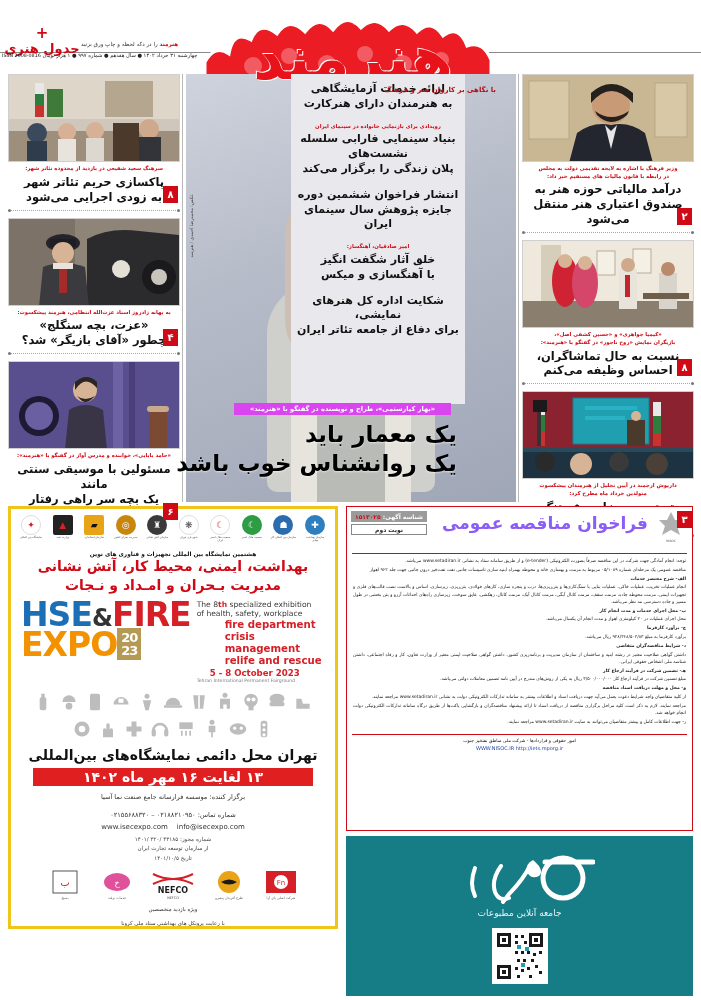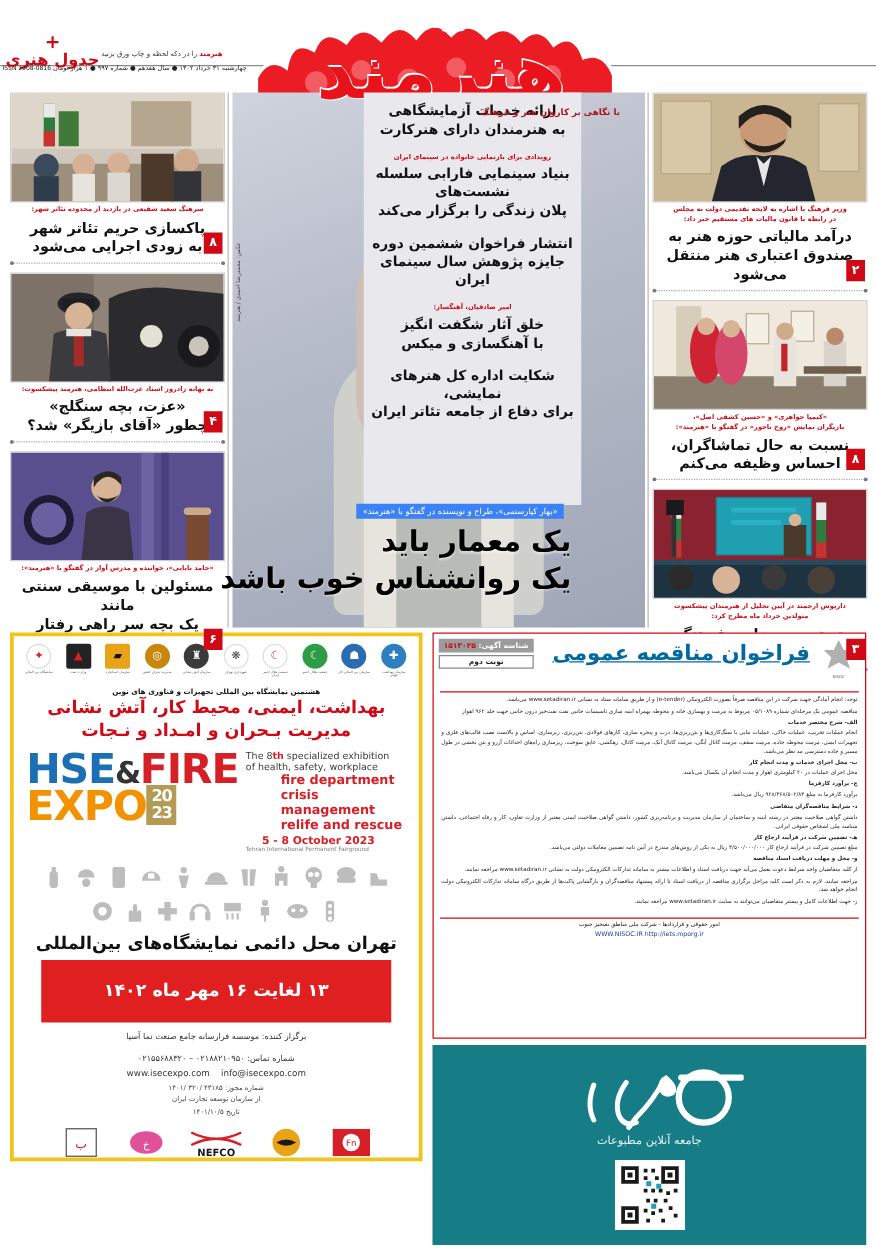--- a/index.html
+++ b/index.html
@@ -102,22 +102,22 @@
   .midcol-head {
     position:absolute; right:0; top:0; width:174px; height:330px;
     background:#e9e9ed; padding:6px 6px 0 6px; direction:rtl; z-index:3;
   }
   .mid-item { margin-bottom:11px; text-align:center; }
   .mid-kicker { font-size:5.4px; color:#cf0a16; font-weight:bold; line-height:1.4; margin-bottom:2px; }
   .mid-title { font-size:11px; font-weight:bold; color:#111; line-height:1.35; letter-spacing:-0.3px; }
 
   .lead-kicker {
     position:absolute; right:14px; top:329px; z-index:6;
-    background:#3b82f6; color:#fff; font-size:6.6px; font-weight:normal;
-    padding:2px 5px; direction:rtl; white-space:nowrap;
+    background:#d946ef; color:#fff; font-size:6.6px; font-weight:bold;
+    padding:2px 16px; direction:rtl; white-space:nowrap;
   }
   .lead-title {
     position:absolute; right:8px; top:346px; width:314px; z-index:6;
     text-align:right; direction:rtl;
     font-size:23px; font-weight:bold; color:#000000; line-height:1.28;
     letter-spacing:-0.6px;
     text-shadow:0 1px 2px rgba(255,255,255,0.55);
   }
   .photo-credit {
     position:absolute; left:3px; top:120px; z-index:6;
@@ -143,21 +143,21 @@
   
   .ad-row { position:absolute; top:506px; left:0; width:701px; height:490px; }
 
   
   .tender {
     position:absolute; right:8px; top:0; width:347px; height:325px;
     border:1.4px solid #cf0a16; background:#fff; direction:rtl; overflow:hidden;
   }
   .tender-head { position:relative; height:44px; padding:4px 6px 0 6px; }
   .tender-title {
-    position:absolute; right:44px; top:6px; font-size:17px; font-weight:bold; color:#0369a1;text-decoration:underline;
+    position:absolute; right:44px; top:6px; font-size:17px; font-weight:bold; color:#8b5cf6;
   }
   .tender-logo {
     position:absolute; right:4px; top:3px; width:34px; height:36px;
     display:flex; align-items:center; justify-content:center;
   }
   .tender-tags { position:absolute; left:4px; top:4px; width:76px; }
   .tag-id {
     background:#9b9b9b; color:#fff; font-size:6px; font-weight:bold;
     text-align:center; padding:2px 2px; margin-bottom:2px;
   }
@@ -216,21 +216,21 @@
   .en-1 { font-size:7.6px; color:#3b3b3b; line-height:1.28; }
   .en-1 b { color:#d62027; }
   .en-2 { font-size:10.2px; color:#d62027; font-weight:bold; line-height:1.18;margin-left:28px; }
   .en-3 { font-size:8.6px; color:#d62027; font-weight:bold; margin-top:1px;margin-left:13px; }
   .en-4 { font-size:4.6px; color:#7a7a7a; }
   .icon-grid { display:flex; flex-wrap:wrap; justify-content:center; gap:5px 6px;
                padding:8px 14px 4px; }
   .ic { width:20px; height:22px; }
   .expo-h2 { text-align:center; font-size:14px; font-weight:bold; color:#111; margin-top:3px; letter-spacing:-0.4px; }
   .expo-dates { margin:5px 22px 0; background:#e02020; color:#fff; text-align:center;
-                font-size:14px; font-weight:bold; padding:17px 0; letter-spacing:-0.3px; }
+                font-size:14px; font-weight:bold; padding:1px 0; letter-spacing:-0.3px; }
   .expo-org { text-align:center; font-size:6.6px; color:#333; margin-top:6px; line-height:1.8; }
   .expo-web { text-align:center; font-size:7px; color:#333; direction:ltr; margin-top:1px; }
   .expo-lic { text-align:center; font-size:5.6px; color:#444; margin-top:4px; line-height:1.7; }
   .expo-sponsors { display:flex; justify-content:center; align-items:flex-start;
                    gap:14px; margin-top:6px; }
   .sp { width:38px; text-align:center; }
   .sp-mark { height:26px; display:flex; align-items:center; justify-content:center; }
   .sp-cap { font-size:3.4px; color:#555; margin-top:1px; line-height:1.2; }
   .expo-note { text-align:center; font-size:5.4px; color:#333; margin-top:5px; line-height:1.6; }
 </style>

